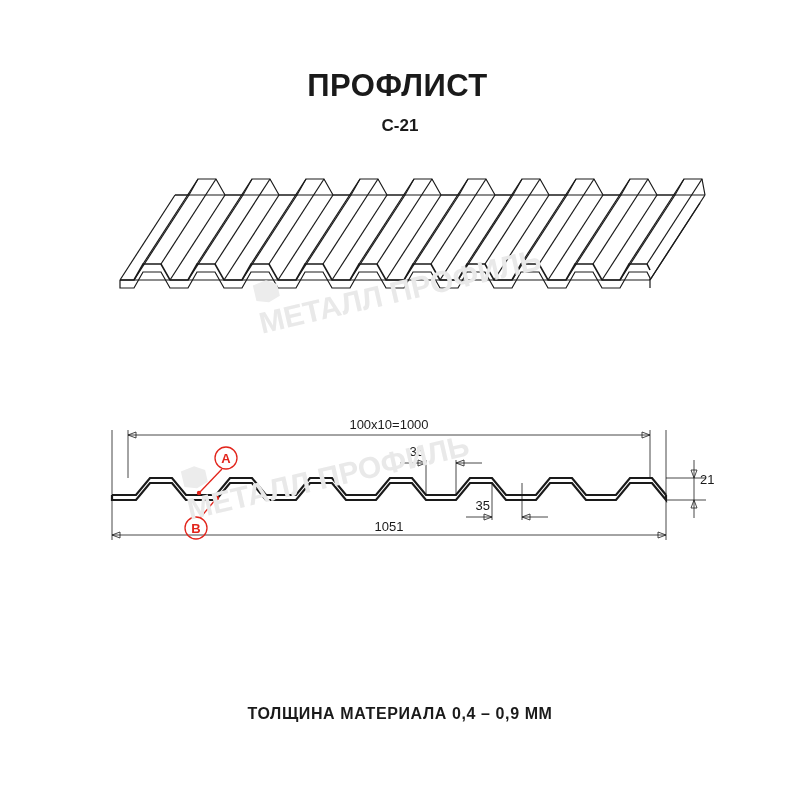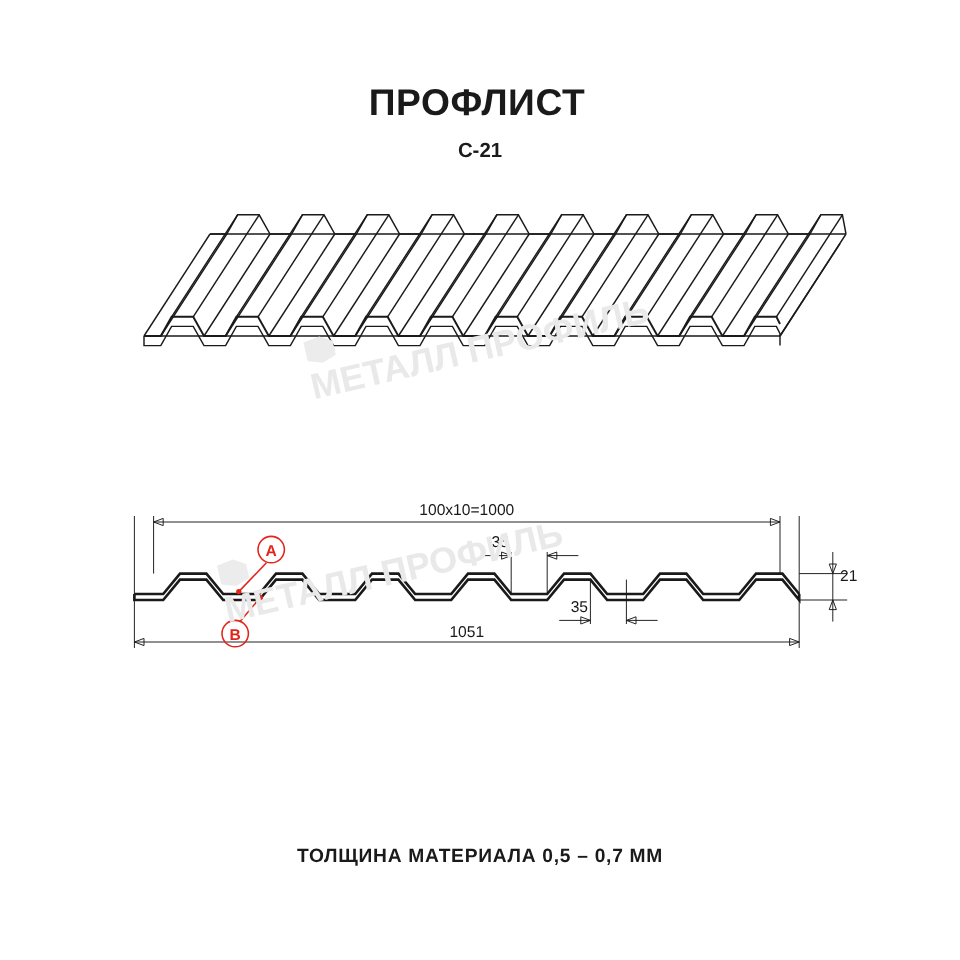--- a/index.html
+++ b/index.html
@@ -247,15 +247,15 @@
     </svg>
   </div>
 
   <div class="wm wm2">
     <svg width="28" height="26" viewBox="0 0 28 26" style="vertical-align:-5px">
       <path class="wm-logo" d="M2 4 L16 2 L26 8 L26 20 L14 24 L2 20 Z M6 9 L12 8 L12 17 L6 18 Z"></path>
     </svg>
     <span>МЕТАЛЛ ПРОФИЛЬ</span>
   </div>
 
-  <div class="footer-note">ТОЛЩИНА МАТЕРИАЛА 0,5 – 0,7 ММ</div>
+  <div class="footer-note">ТОЛЩИНА МАТЕРИАЛА 0,4 – 0,9 ММ</div>
 
 </div>
 
 </body></html>

